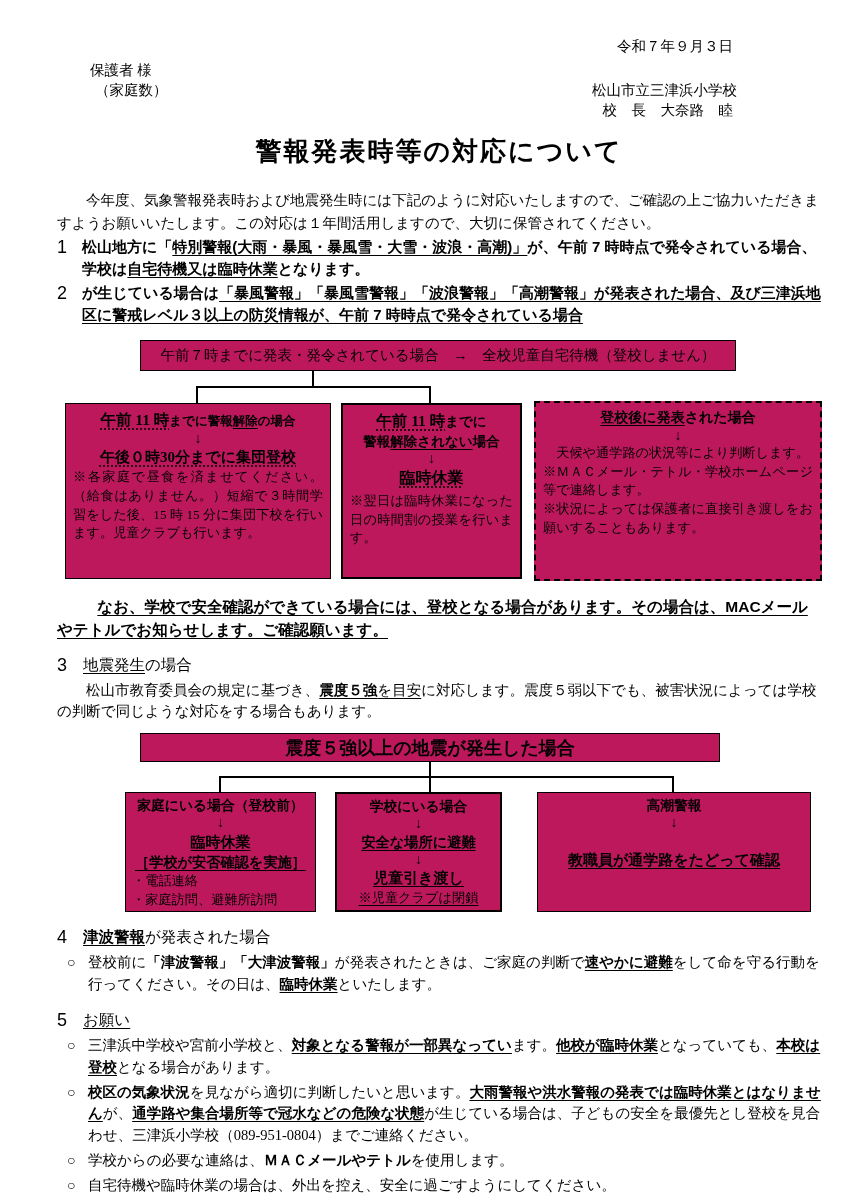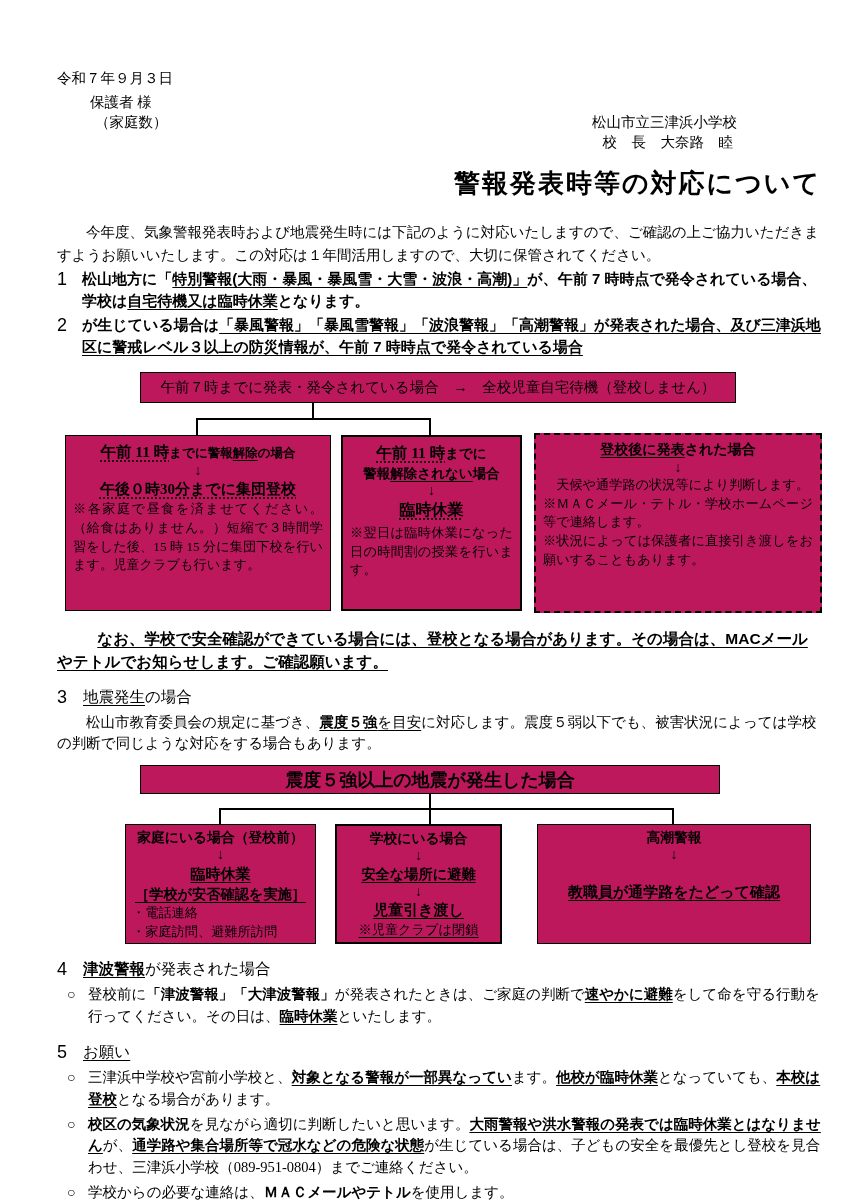--- a/index.html
+++ b/index.html
@@ -14,29 +14,29 @@
   .u { text-decoration:underline; text-underline-offset:3px; }
   .d { text-decoration:underline; text-decoration-style:dotted; text-underline-offset:4px; }
   .lg { font-size:15.5px; font-weight:bold; }
   .g  { font-family:"Liberation Sans","DejaVu Sans",sans-serif; font-weight:bold; }
   .gn { font-family:"Liberation Sans","DejaVu Sans",sans-serif; }
   .bh { font-weight:bold; }
   .c  { text-align:center; }
 
   
   .hdr { font-size:14.5px; line-height:1.38; }
-  .hdr-date { text-align:left; padding-right:88px;margin-top:32px; }
+  .hdr-date { text-align:right; padding-right:88px; }
   .hdr-recipient { margin-left:33px; margin-top:4px; }
   .hdr-row { display:flex; justify-content:space-between; }
   .hdr-sub { margin-left:38px; }
   .hdr-school { padding-right:84px; }
   .hdr-principal { text-align:right; padding-right:88px; }
 
   .title {
-    margin-top:14px; text-align:right; font-size:26px; letter-spacing:2px;
+    margin-top:14px; text-align:center; font-size:26px; letter-spacing:2px;
     font-family:"Liberation Sans","DejaVu Sans",sans-serif; font-weight:bold;
   }
   .intro { margin-top:20px; font-size:14.5px; line-height:1.58; text-indent:2em; }
 
   .numitem { display:flex; margin-top:1px; font-size:15px; line-height:1.5; }
   .numitem:first-of-type { margin-top:16px; }
   .numitem .num { flex:none; width:25px; font-size:18px; font-family:"Liberation Sans","DejaVu Sans",sans-serif; font-weight:normal; line-height:1.25; }
   .numitem .txt { flex:1; }
 
   

